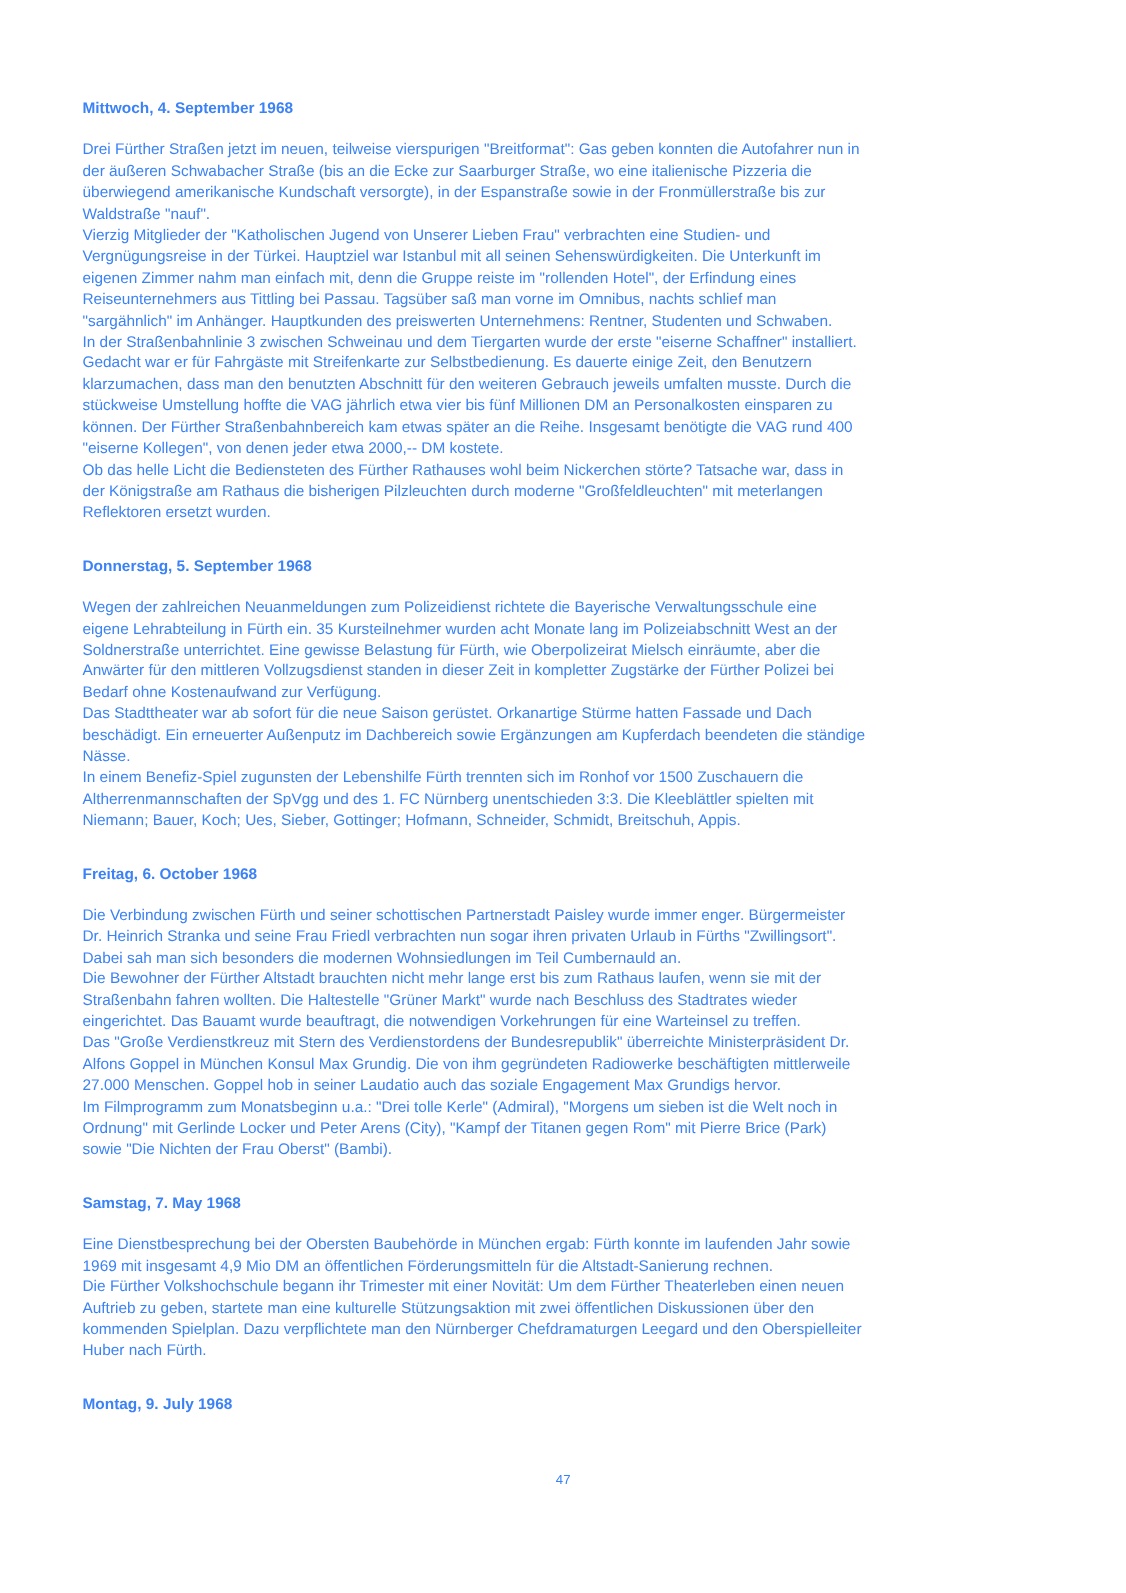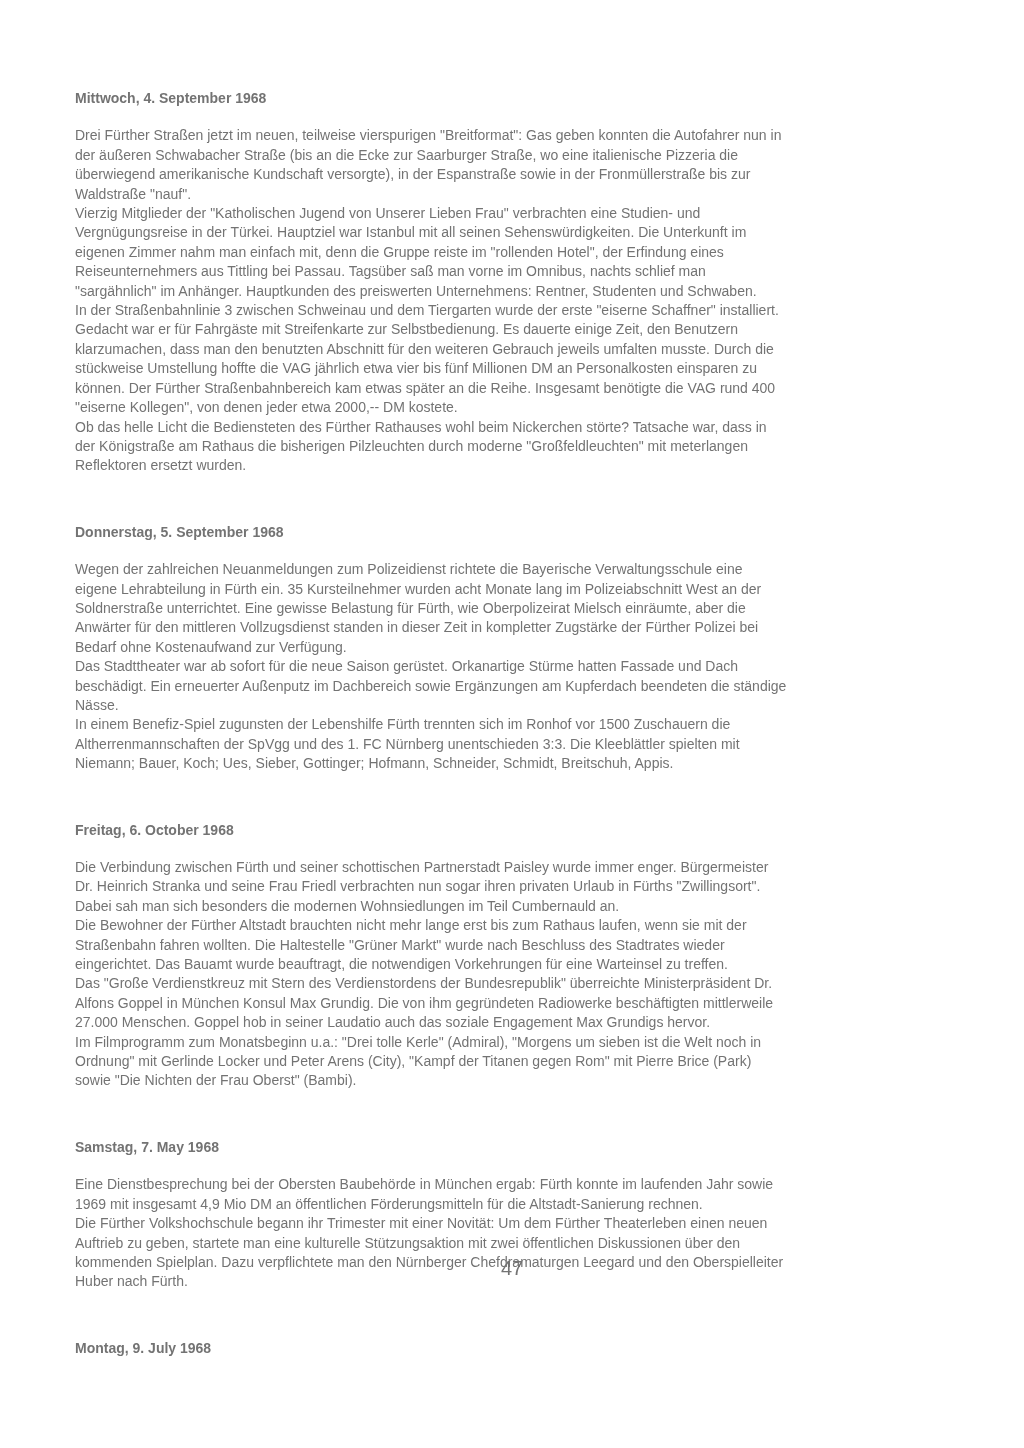--- a/index.html
+++ b/index.html
@@ -5,21 +5,21 @@
   html, body {
     margin: 0;
     padding: 0;
     background: #ffffff;
   }
   .page {
     position: relative;
     width: 1024px;
     height: 1448px;
     background: #ffffff;
-    color: #737373;
+    color: #3b82f6;
     font-family: "Liberation Sans", sans-serif;
     overflow: hidden;
   }
   .content {
     position: absolute;
     left: 75px;
     top: 89px;
     width: 900px;
   }
   .entry-heading {
@@ -27,28 +27,28 @@
     line-height: 19.4px;
     font-weight: bold;
     white-space: pre-line;
   }
   .entry-text {
     font-size: 14px;
     line-height: 19.4px;
     white-space: pre-line;
   }
   .entry-text { margin-top: 18px; }
-  .section + .section .entry-heading { margin-top: 47px; }
+  .section + .section .entry-heading { margin-top: 29px; }
   .page-number {
     position: absolute;
-    top: 1259px;
+    top: 1336px;
     left: 0;
     width: 100%;
     text-align: center;
-    font-size: 20px;
+    font-size: 12px;
     line-height: 19px;
   }
 </style>
 </head>
 <body>
 
 <div class="page">
   <div class="content">
 
     <div class="section">

